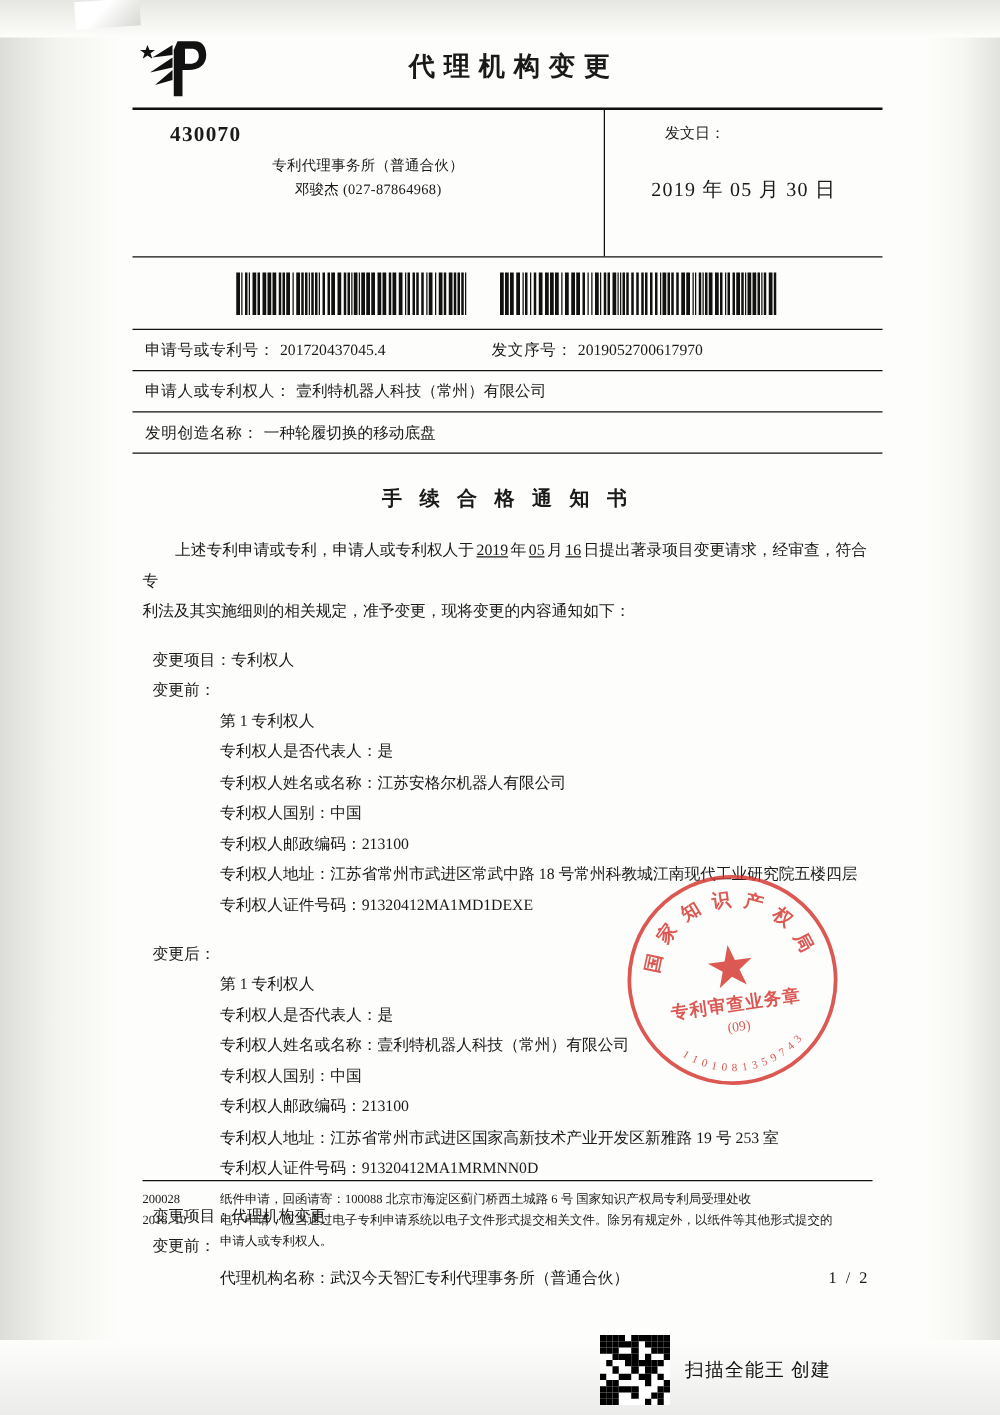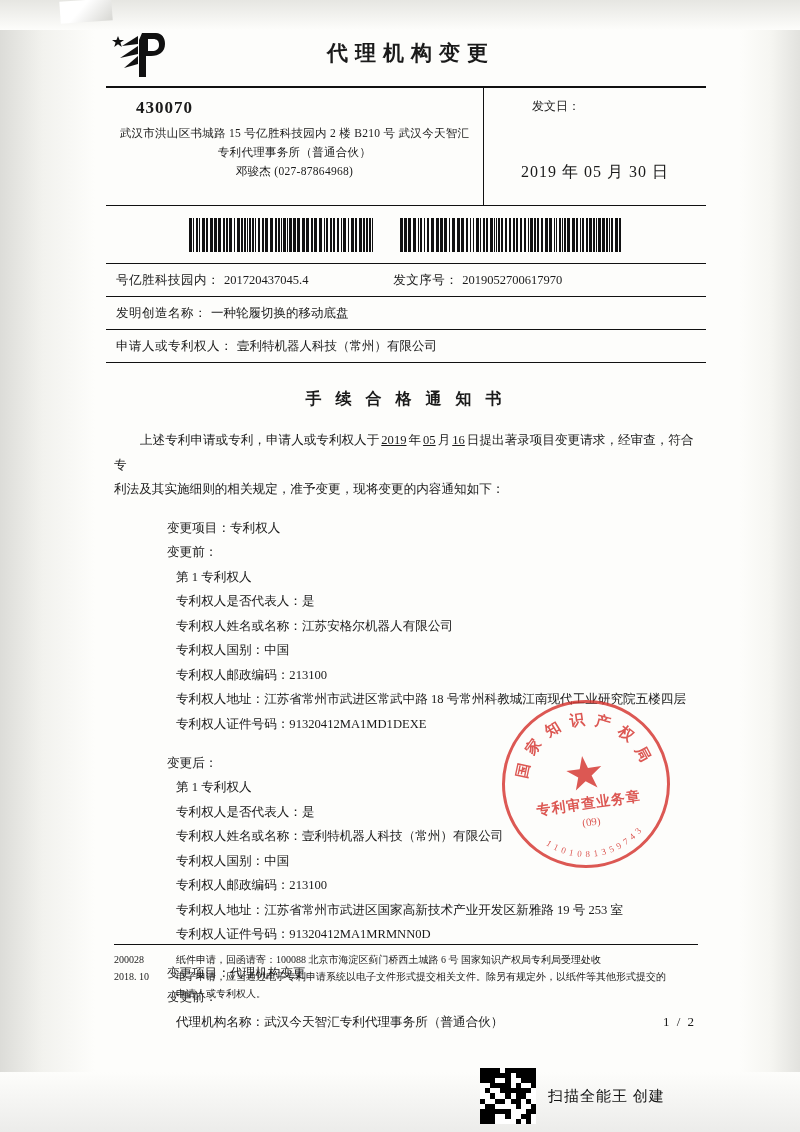--- a/index.html
+++ b/index.html
@@ -89,21 +89,21 @@
   .addr-right {
     width: 37%;
     padding: 10px 8px;
     position: relative;
   }
   .send-label { font-size: 12px; padding-left: 40px; }
   .send-date {
     font-size: 16px;
     letter-spacing: 1px;
     text-align: center;
-    margin-top: 47px;
+    margin-top: 27px;
   }
 
   
   .barcode-row {
     height: 58px;
     border-bottom: 1px solid #111;
     display: flex;
     align-items: center;
     justify-content: center;
     gap: 26px;
@@ -136,21 +136,21 @@
 
   
   .body-text {
     font-size: 12.6px;
     line-height: 1.95;
     padding: 0 8px;
   }
   .indent { text-indent: 26px; }
   .u { text-decoration: underline; padding: 0 2px; font-family: Liberation Serif, serif; }
   .blk { margin-top: 14px; }
-  .ind1 { padding-left: 8px; margin-left: 45px; }
+  .ind1 { padding-left: 8px; }
   .ind2 { padding-left: 62px; }
 
   
   .seal {
     position: absolute;
     right: 36px;
     bottom: 168px;
     width: 168px; height: 168px;
     border: 3px solid #d5342f;
     border-radius: 50%;
@@ -240,21 +240,20 @@
           <path d="M26 26 L12 38 L26 34 Z" fill="#111"></path>
           <polygon points="6,6 7.6,10 12,10 8.4,12.6 9.8,17 6,14.3 2.2,17 3.6,12.6 0,10 4.4,10" fill="#111"></polygon>
         </svg>
       </div>
       <div class="org-title">代理机构变更</div>
     </div>
 
     <div class="addr-row">
       <div class="addr-left">
         <div class="zip">430070</div>
-        <div class="addr-line">武汉市洪山区书城路 15 号亿胜科技园内 2 楼 B210 号  武汉今天智汇</div>
         <div class="addr-line">专利代理事务所（普通合伙）</div>
         <div class="addr-line">邓骏杰 (027-87864968)</div>
       </div>
       <div class="addr-right">
         <div class="send-label">发文日：</div>
         <div class="send-date">2019 年 05 月 30 日</div>
       </div>
     </div>
 
     <div class="barcode-row">
@@ -373,37 +372,37 @@
           <i style="width:2px;margin-right:1px"></i>
           <i style="width:1px;margin-right:1px"></i>
           <i style="width:2px;margin-right:2px"></i>
           <i style="width:3px;margin-right:1px"></i>
           <i style="width:2px;margin-right:2px"></i>
         </div>
     </div>
 
     <div class="field-row">
       <span class="half first">
-        <span class="lbl">号亿胜科技园内：</span>
+        <span class="lbl">申请号或专利号：</span>
         <span class="val">201720437045.4</span>
       </span>
       <span class="half">
         <span class="lbl">发文序号：</span>
         <span class="val">2019052700617970</span>
       </span>
     </div>
 
     <div class="field-row">
+      <span class="lbl">申请人或专利权人：</span>
+      <span class="val">壹利特机器人科技（常州）有限公司</span>
+    </div>
+
+    <div class="field-row">
       <span class="lbl">发明创造名称：</span>
       <span class="val">一种轮履切换的移动底盘</span>
-    </div>
-
-    <div class="field-row">
-      <span class="lbl">申请人或专利权人：</span>
-      <span class="val">壹利特机器人科技（常州）有限公司</span>
     </div>
 
     <div class="doc-title">手 续 合 格 通 知 书</div>
 
     <div class="body-text">
       <div class="indent">
         <span>上述专利申请或专利，申请人或专利权人于</span><span class="u">2019</span><span>年</span><span class="u">05</span><span>月</span><span class="u">16</span><span>日提出著录项目变更请求，经审查，符合专</span>
       </div>
       <div>利法及其实施细则的相关规定，准予变更，现将变更的内容通知如下：</div>
 

